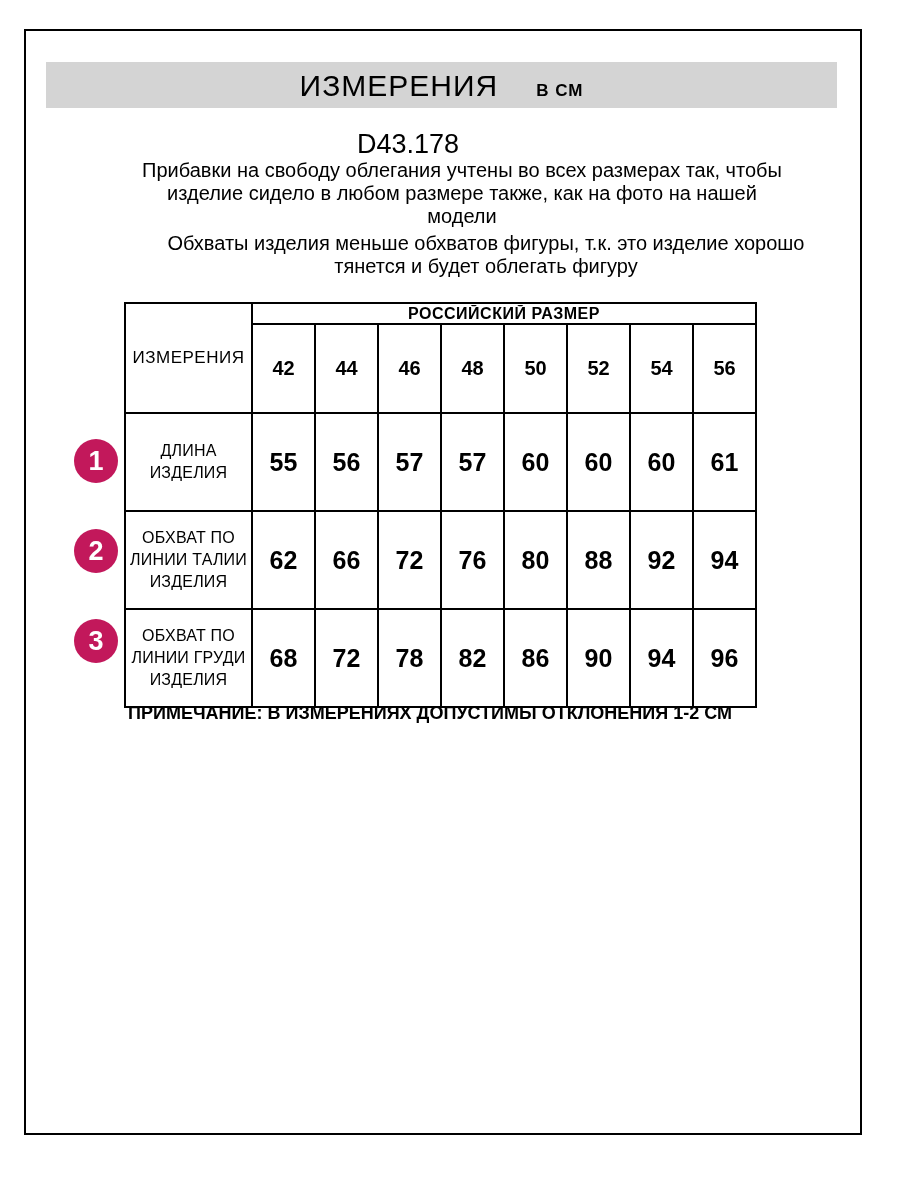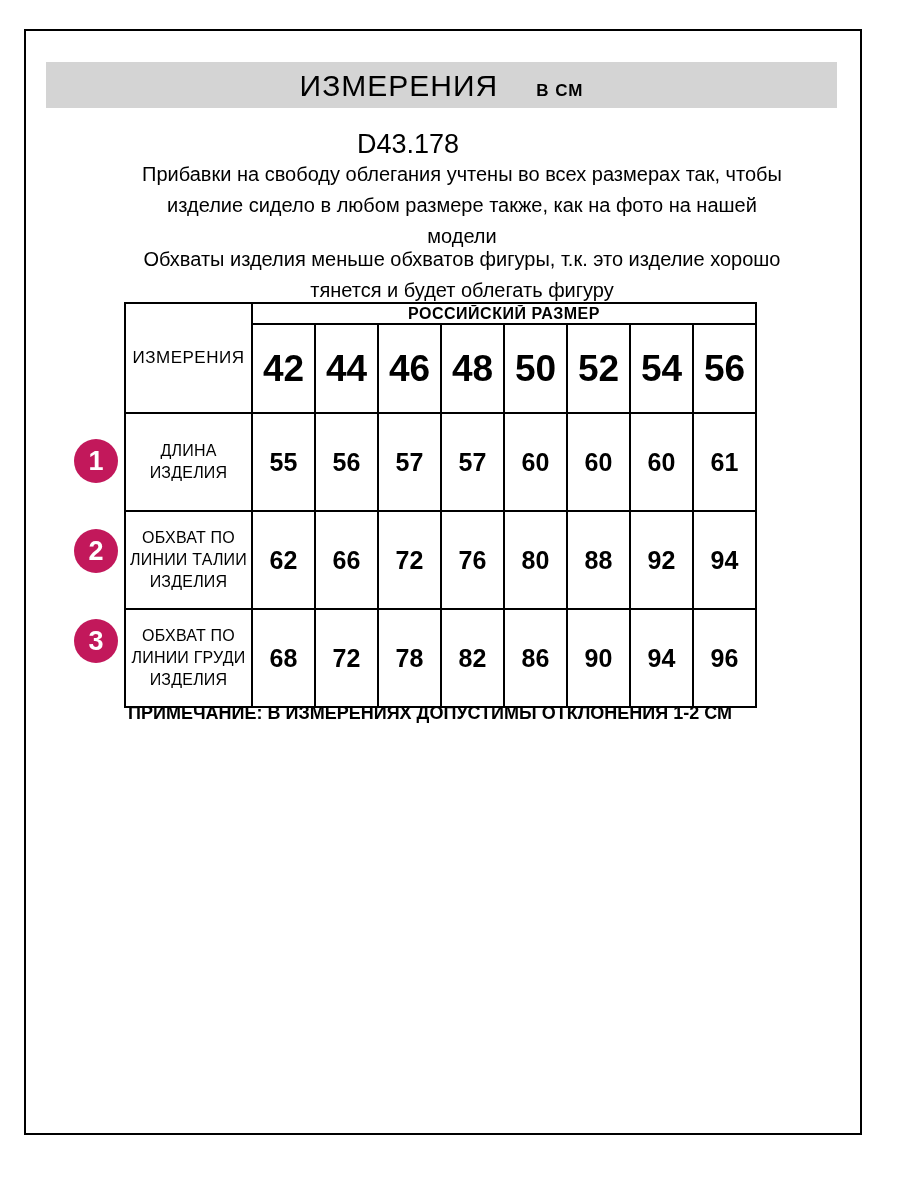--- a/index.html
+++ b/index.html
@@ -25,40 +25,40 @@
   }
   .title-main{font-size:30px;font-weight:400;letter-spacing:1px;}
   .title-bold{font-size:30px;font-weight:700;letter-spacing:1px;}
   .title-units{font-size:17px;font-weight:700;letter-spacing:1px;text-align:center;}
   .product-code{
     position:absolute;left:24px;top:129px;width:768px;
     text-align:center;font-size:27px;font-weight:400;
   }
   .intro-para{
     position:absolute;left:137px;width:650px;
-    text-align:center;font-size:20px;line-height:31px;font-weight:400;
+    text-align:center;font-size:20px;line-height:23px;font-weight:400;
   }
   .intro-1{top:159px;}
-  .intro-2{top:244px;}
+  .intro-2{top:232px;margin-left:24px;}
   table.size-table{
     position:absolute;left:124px;top:302px;
     border-collapse:collapse;table-layout:fixed;
   }
   .size-table td{
     border:2px solid var(--line);text-align:center;vertical-align:middle;
     overflow:hidden;
   }
   col.col-label{width:127px;}
   col.col-size{width:63px;}
   tr.h1{height:21px;}
   tr.h2{height:89px;}
   tr.data-row{height:98px;}
   td.corner-cell{font-size:17px;font-weight:400;letter-spacing:0.5px;}
   td.group-cell{font-size:16px;font-weight:700;letter-spacing:0.5px;border-radius:10px;}
-  td.size-cell{font-size:37px;font-weight:700;border-radius:30px;}
+  td.size-cell{font-size:20px;font-weight:700;border-radius:30px;}
   td.label-cell{font-size:16px;line-height:22px;font-weight:400;padding:0 4px;letter-spacing:0.2px;}
   td.value-cell{font-size:25px;font-weight:700;}
   .num-circle{
     position:absolute;left:74px;width:44px;height:44px;border-radius:50%;
     background:var(--accent);color:#ffffff;
     font-size:27px;font-weight:700;
     display:flex;align-items:center;justify-content:center;
   }
   .note{
     position:absolute;left:110px;top:703px;width:640px;

